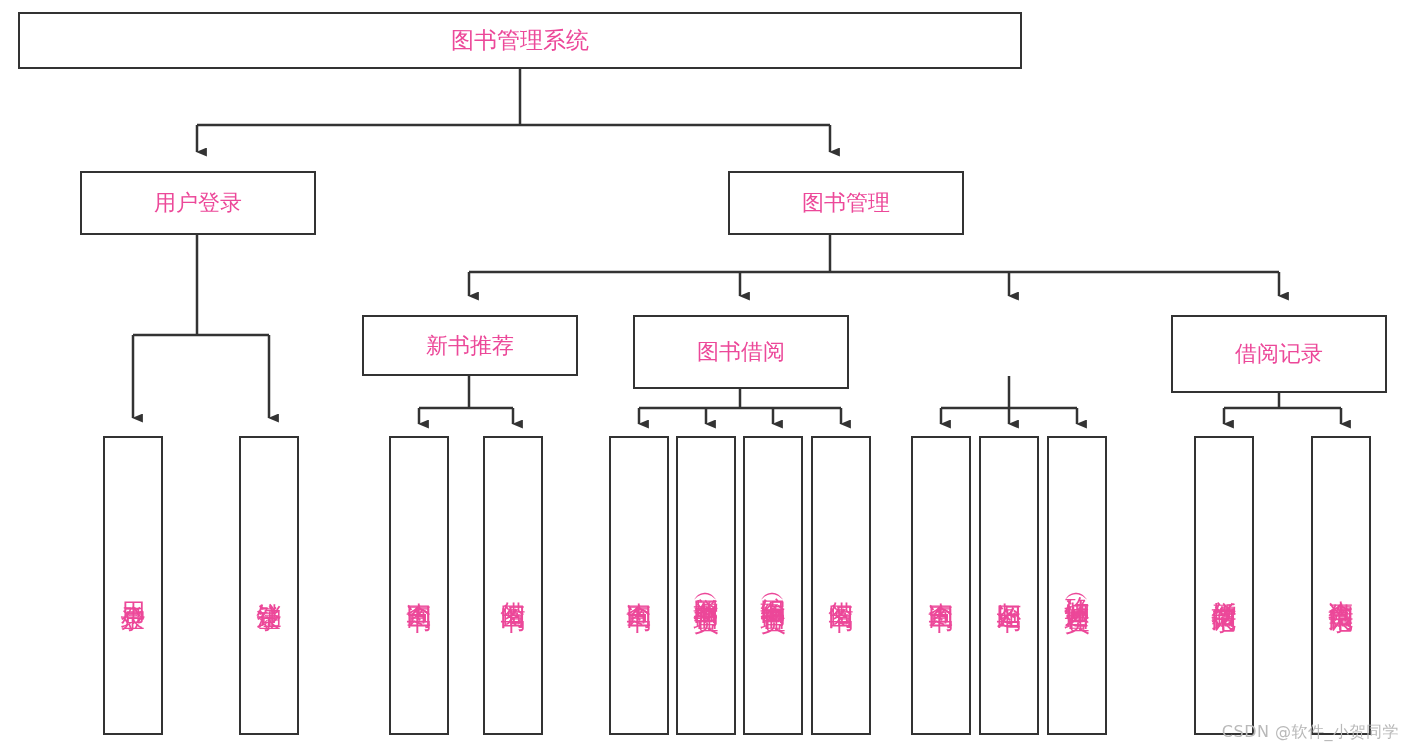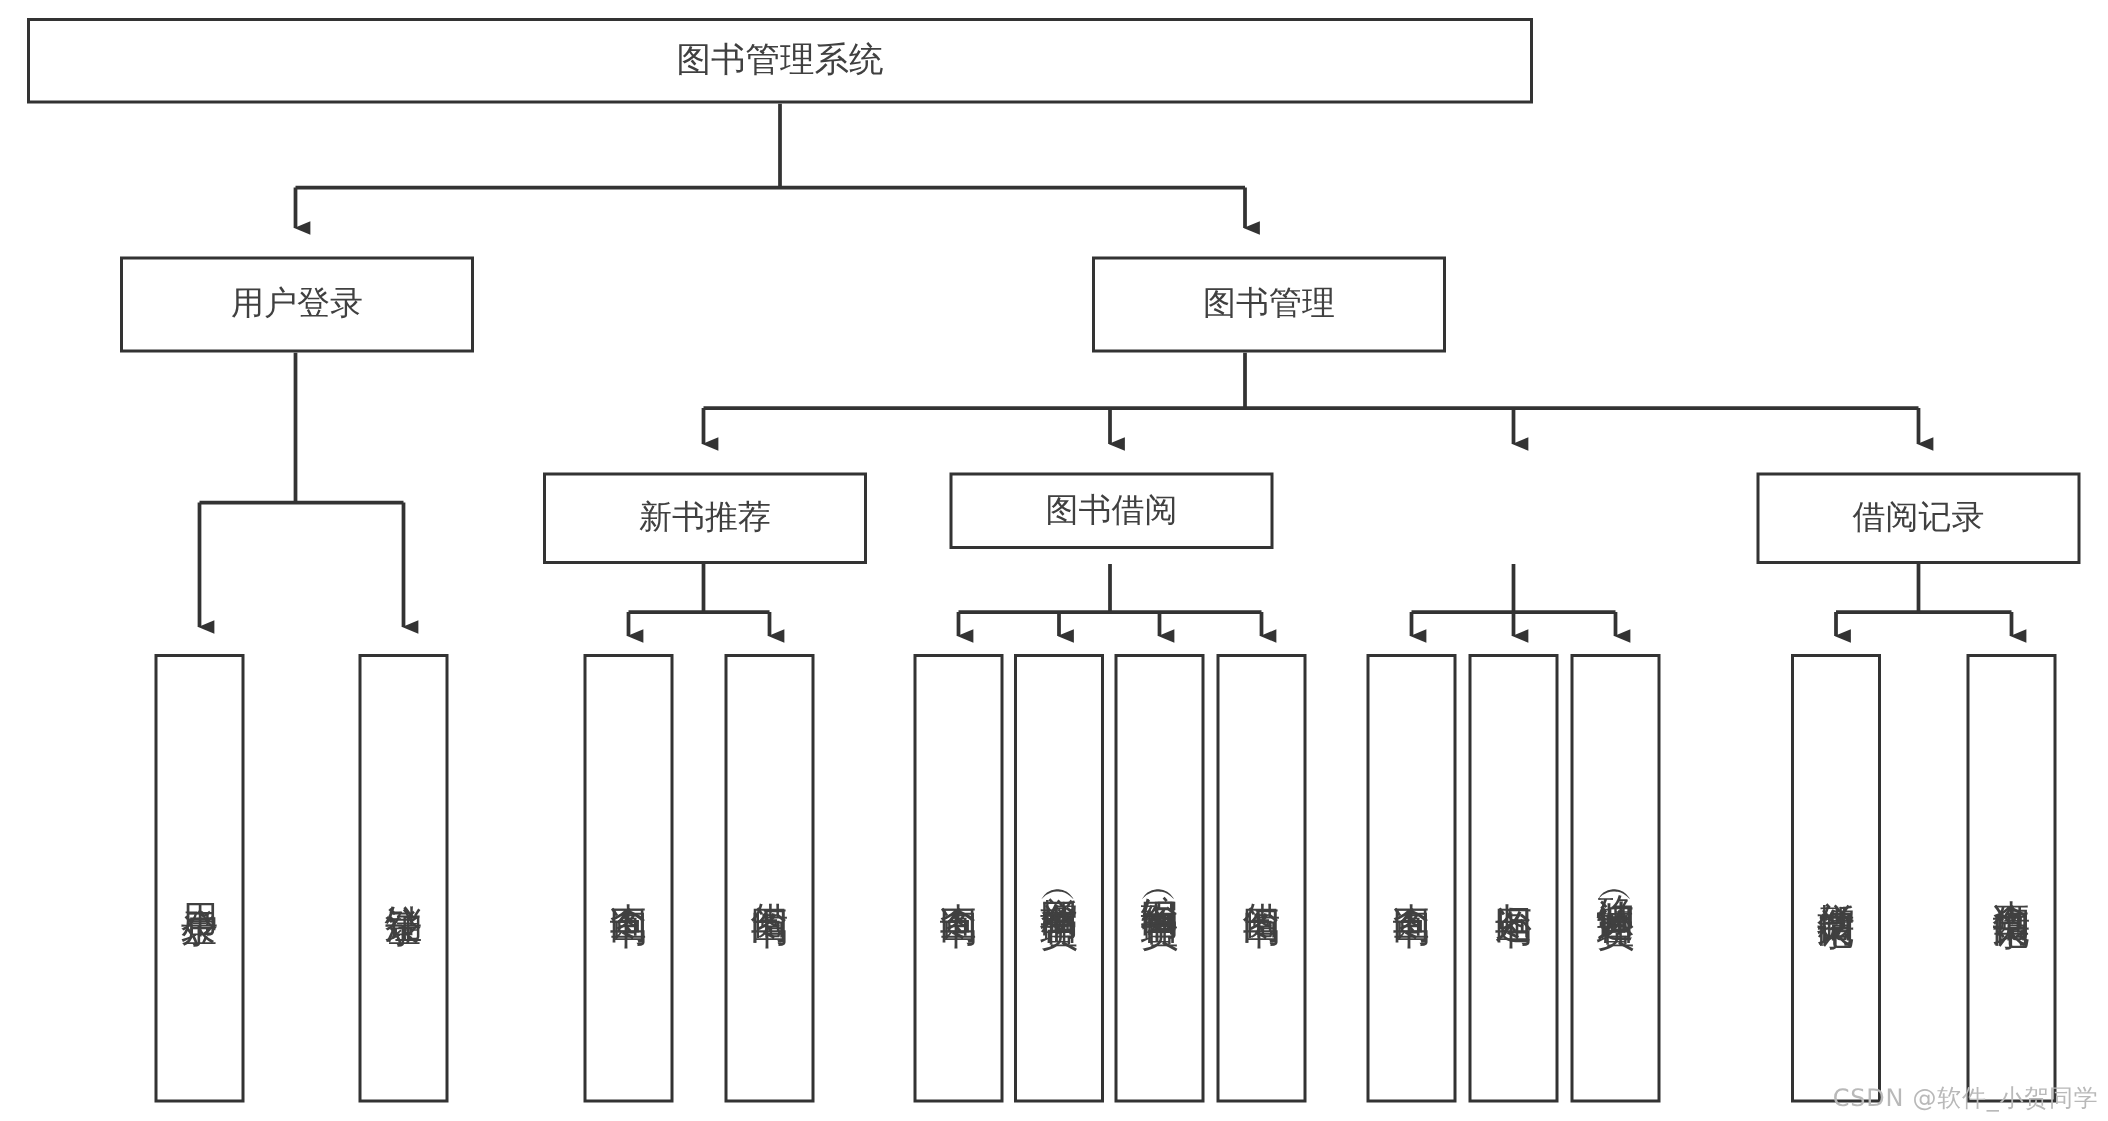--- a/index.html
+++ b/index.html
@@ -28,21 +28,21 @@
     position: absolute;
     box-sizing: border-box;
     border: 2.5px solid #333333;
     background: #ffffff;
     display: flex;
     align-items: center;
     justify-content: center;
     overflow: hidden;
   }
   .node-label {
-    color: #404040;
+    color: #ec4899;
     line-height: 1.18;
     white-space: nowrap;
     text-align: left;
   }
   .node-root .node-label {
     font-size: 23px;
   }
   .node-l1 .node-label,
   .node-l2 .node-label {
     font-size: 22px;
@@ -133,24 +133,24 @@
   <div class="node-box node-l1" style="left:80px; top:171px; width:236px; height:64px;">
     <span class="node-label">用户登录</span>
   </div>
   <div class="node-box node-l1" style="left:728px; top:171px; width:236px; height:64px;">
     <span class="node-label">图书管理</span>
   </div>
 
   <div class="node-box node-l2" style="left:362px; top:315px; width:216px; height:61px;">
     <span class="node-label">新书推荐</span>
   </div>
-  <div class="node-box node-l2" style="left:633px; top:315px; width:216px; height:51px;">
+  <div class="node-box node-l2" style="left:633px; top:315px; width:216px; height:74px;">
     <span class="node-label">图书借阅</span>
   </div>
-  <div class="node-box node-l2" style="left:1171px; top:315px; width:216px; height:61px;">
+  <div class="node-box node-l2" style="left:1171px; top:315px; width:216px; height:78px;">
     <span class="node-label">借阅记录</span>
   </div>
 
   <div class="node-box node-leaf" style="left:103px; top:436px; width:60px; height:299px;">
     <span class="node-label">用户登录</span>
   </div>
   <div class="node-box node-leaf" style="left:239px; top:436px; width:60px; height:299px;">
     <span class="node-label">注销登录</span>
   </div>
 

